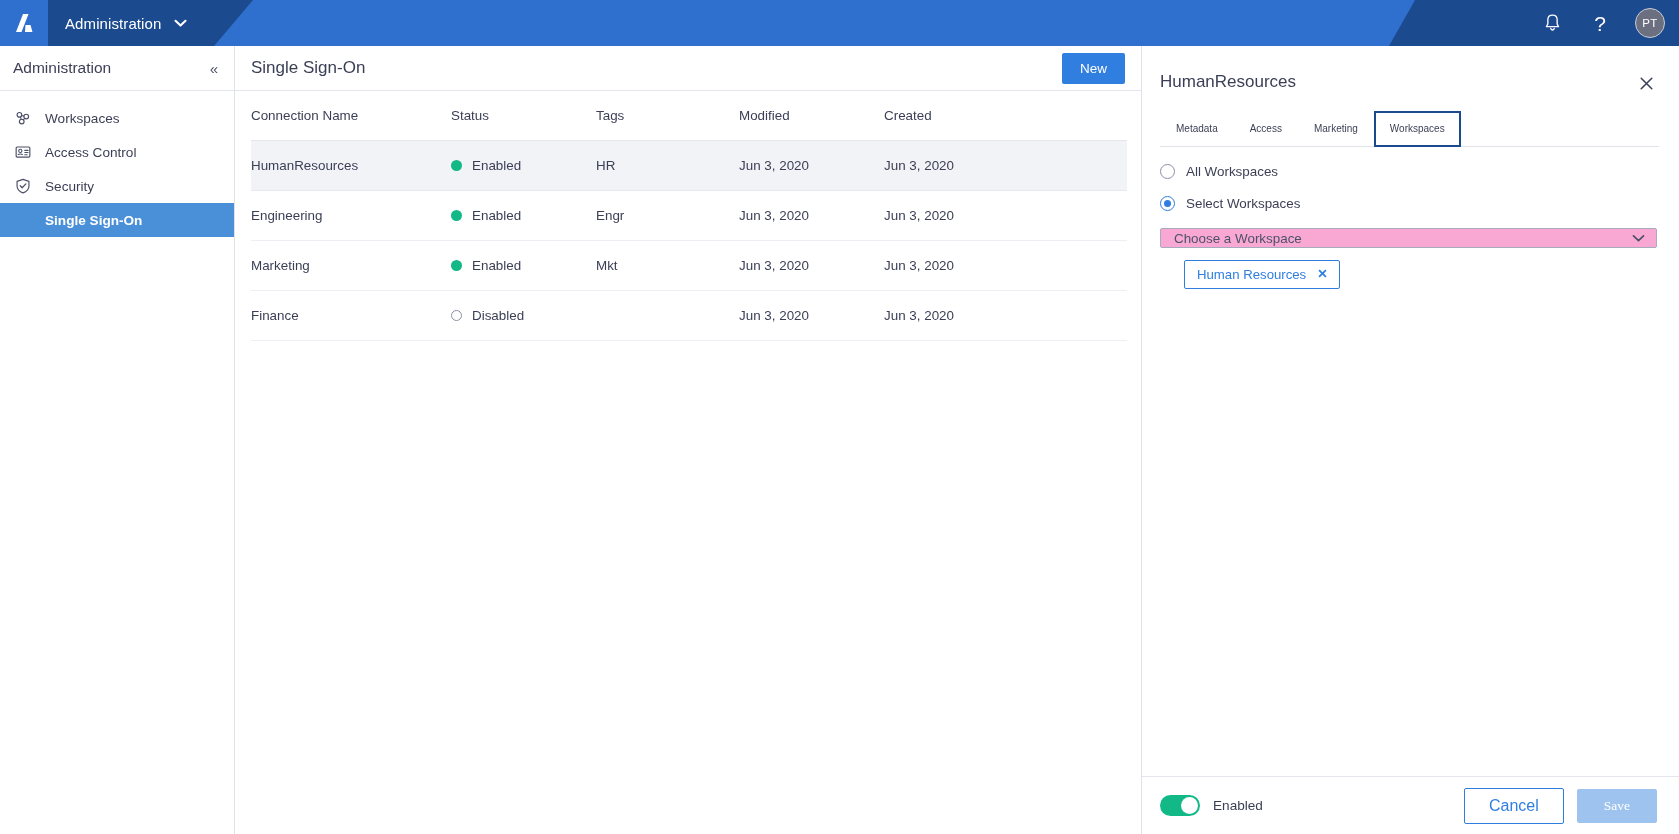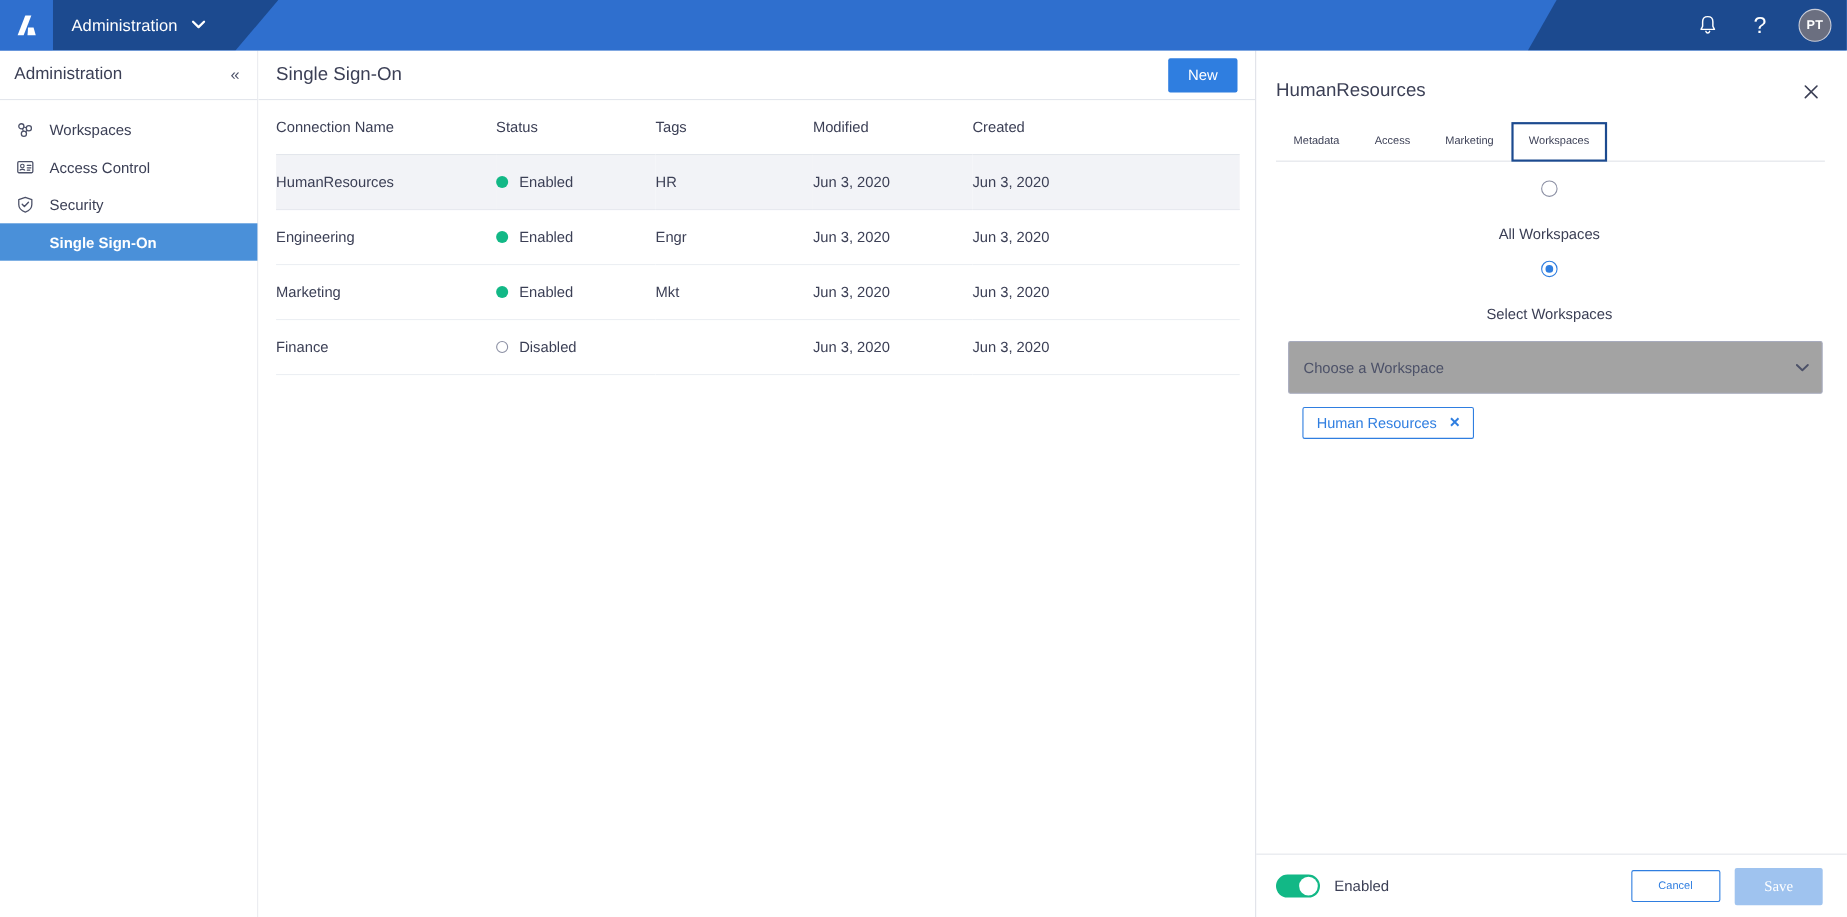--- a/index.html
+++ b/index.html
@@ -91,21 +91,21 @@
     color: #ffffff;
   }
   .help-glyph { font-size: 21px; color:#fff; line-height: 1; font-weight: 400; }
   .avatar {
     width: 30px; height: 30px;
     border-radius: 50%;
     background: #6b6f80;
     border: 1.5px solid #c8ccd8;
     color: #ffffff;
     font-size: 11.5px;
-    font-weight: bold;
+    font-weight: normal;
     display: flex; align-items: center; justify-content: center;
     cursor: pointer;
     letter-spacing: .4px;
   }
 
   
   .shell { display: flex; height: 788px; width: 100%; }
 
   
   .sidebar {
@@ -264,24 +264,23 @@
   }
   .tab.focused {
     border: 2px solid #1c4a8f;
     background: #ffffff;
   }
 
   .panel-body { flex: 1 1 auto; padding: 17px 22px 0 18px; overflow: hidden; }
   .radio-row {
     display: flex;
     align-items: center;
-    gap: 26px;
+    gap: 11px;
     margin-bottom: 17px;
     cursor: pointer;
-    flex-direction: column;
   }
   .radio {
     width: 15px; height: 15px;
     border-radius: 50%;
     border: 1.5px solid #8c90a4;
     flex: 0 0 15px;
     position: relative;
     background: #fff;
   }
   .radio.checked { border-color: #2f7ee0; }
@@ -289,33 +288,32 @@
     content: "";
     position: absolute;
     left: 3px; top: 3px;
     width: 7px; height: 7px;
     border-radius: 50%;
     background: #2f7ee0;
   }
   .radio-label { font-size: 13.4px; color: #3b3f55; }
 
   .select-box {
-    height: 48px;
+    height: 20px;
     border: 1px solid #a7abbd;
     border-radius: 2px;
     display: flex;
     align-items: center;
     justify-content: space-between;
     padding: 0 11px 0 13px;
     font-size: 13.4px;
     color: #4c5168;
     cursor: pointer;
-    background: #a3a3a3;
+    background: #f9a8d4;
     margin-bottom: 12px;
-    margin-left: 11px;
   }
   .chips { padding-left: 24px; }
   .chip {
     display: inline-flex;
     align-items: center;
     gap: 11px;
     border: 1.5px solid #2f7ee0;
     border-radius: 2px;
     color: #2f7ee0;
     font-size: 13.2px;
@@ -348,21 +346,21 @@
     width: 17px; height: 17px;
     border-radius: 50%;
     background: #ffffff;
   }
   .toggle-label { font-size: 13.6px; color: #3b3f55; }
   .foot-btns { display: flex; align-items: center; gap: 13px; }
   .btn-cancel {
     border: 1.5px solid #2f7ee0;
     background: #ffffff;
     color: #2f7ee0;
-    font-size: 10px;
+    font-size: 16px;
     border-radius: 2px;
     padding: 8px 24px;
     cursor: pointer;
     font-family: inherit;
   }
   .btn-save {
     border: none;
     background: #9fc3ef;
     color: #ffffff;
     font-size: 13.5px;

